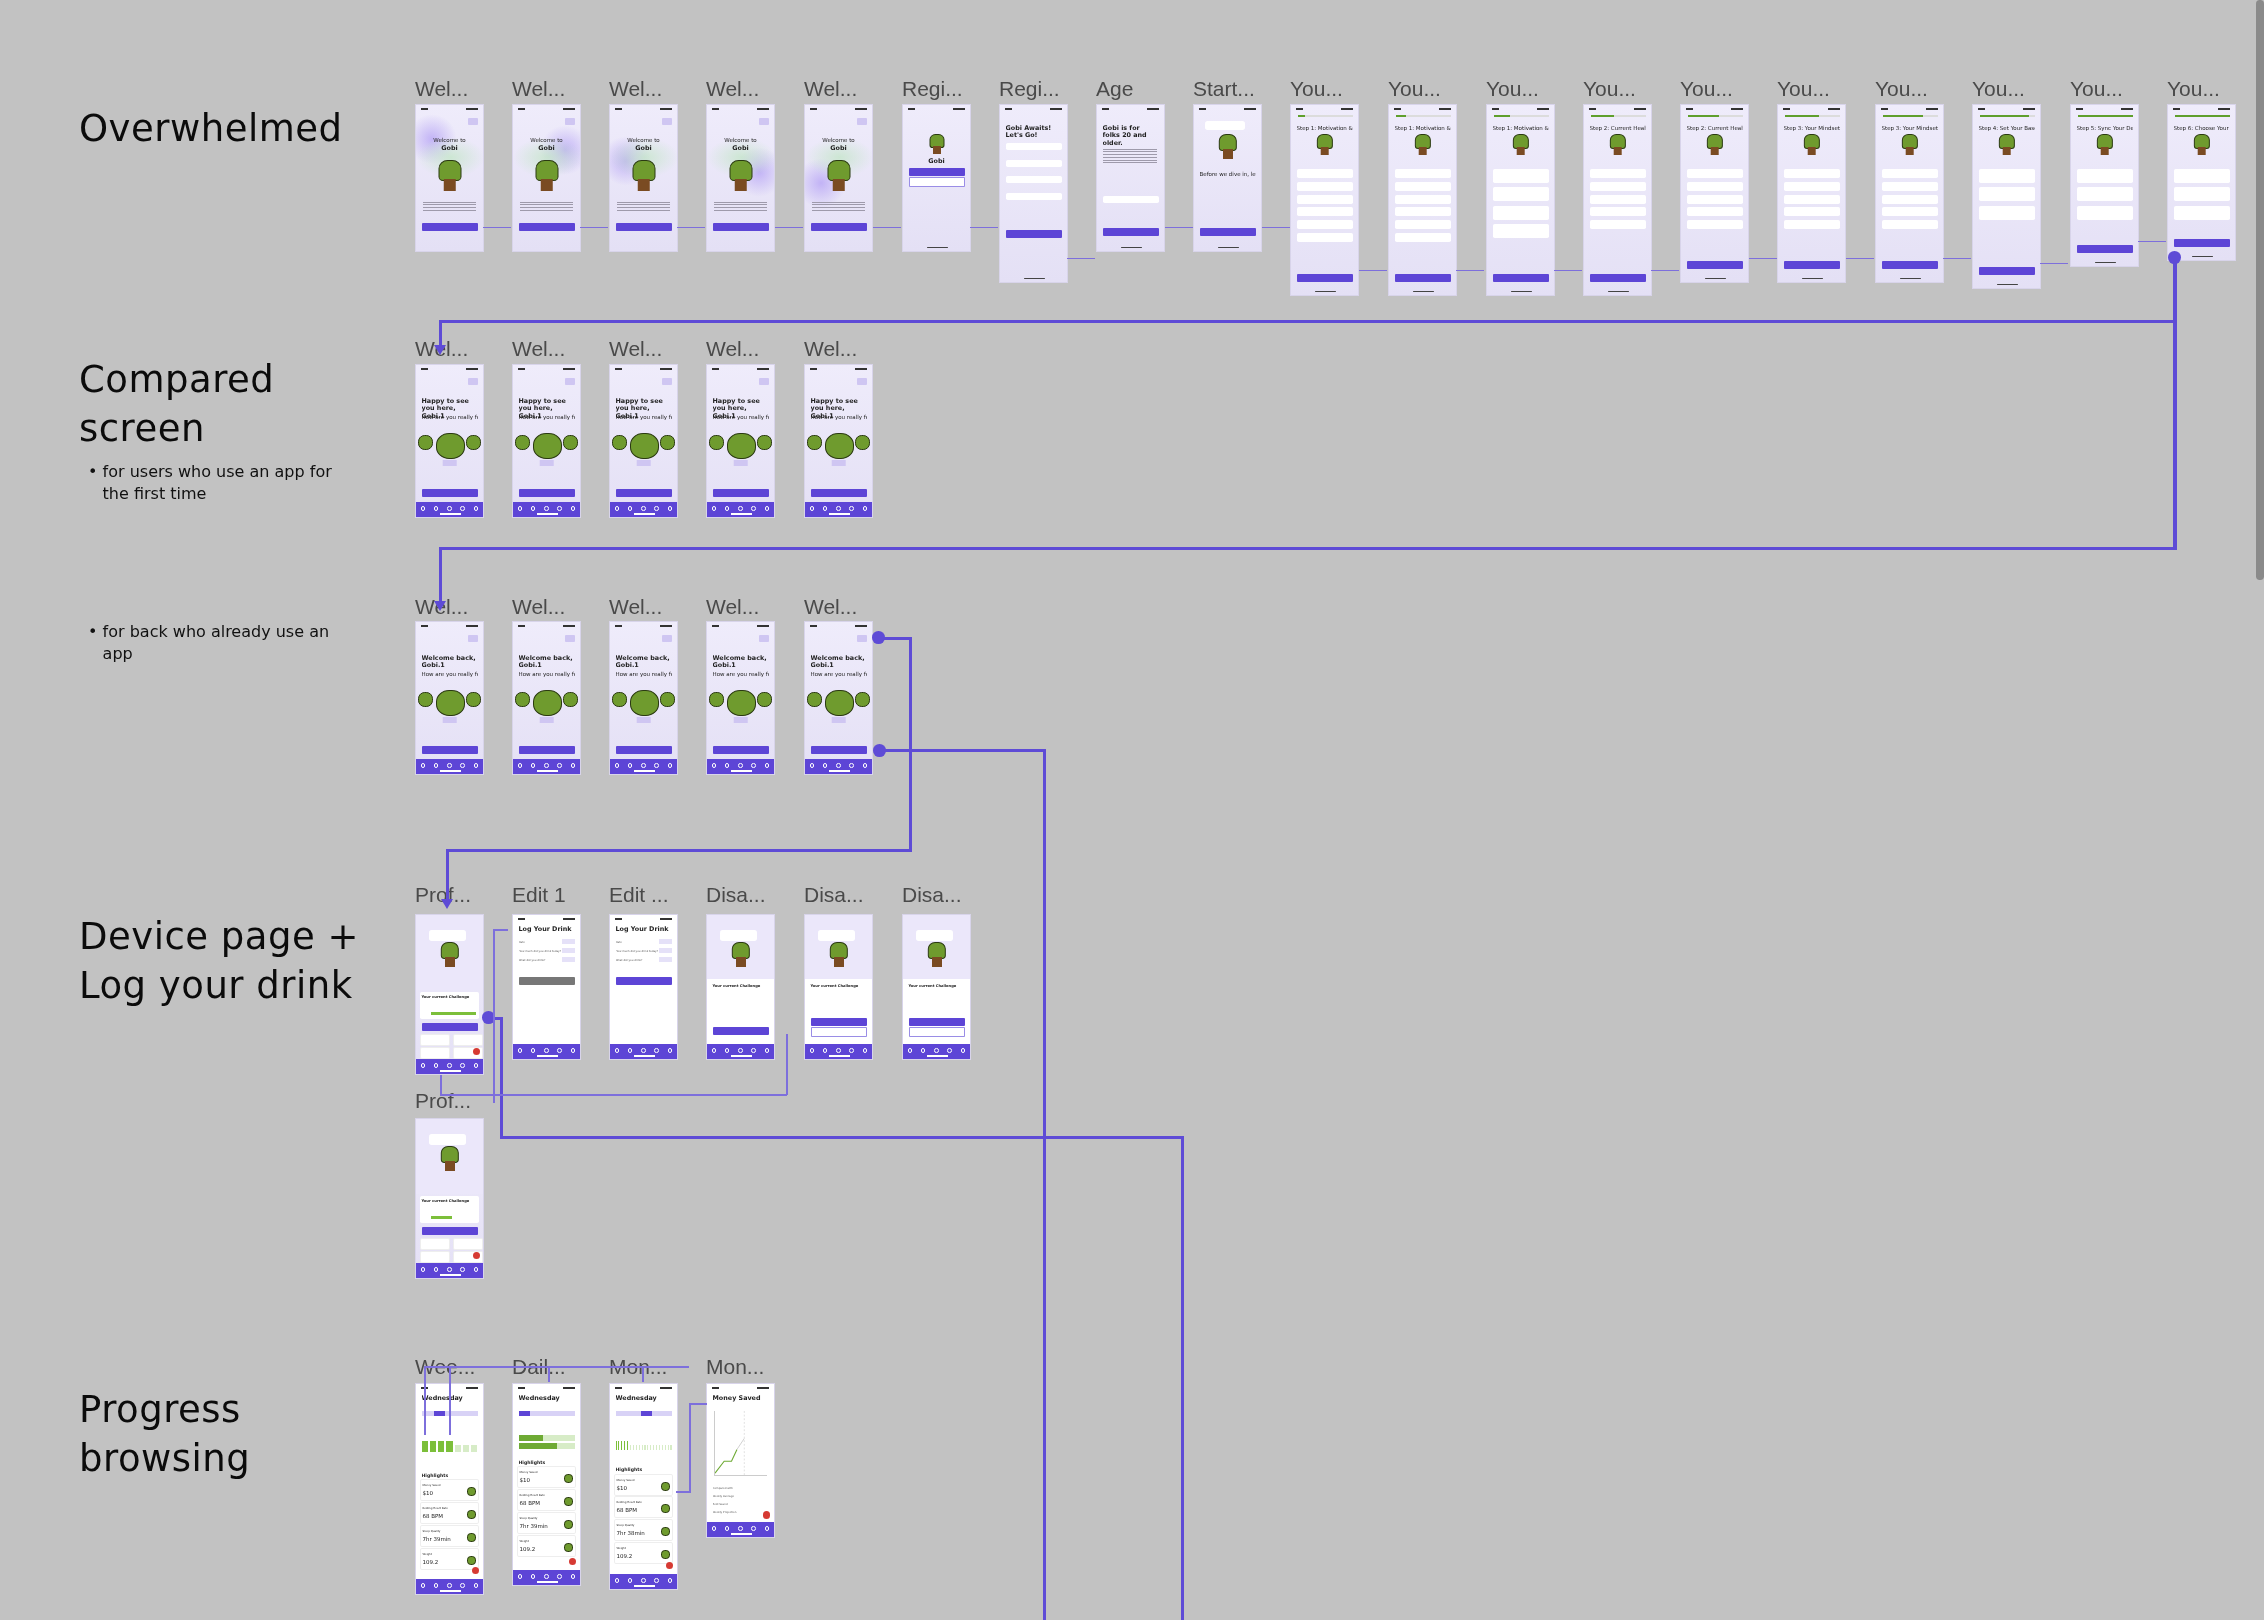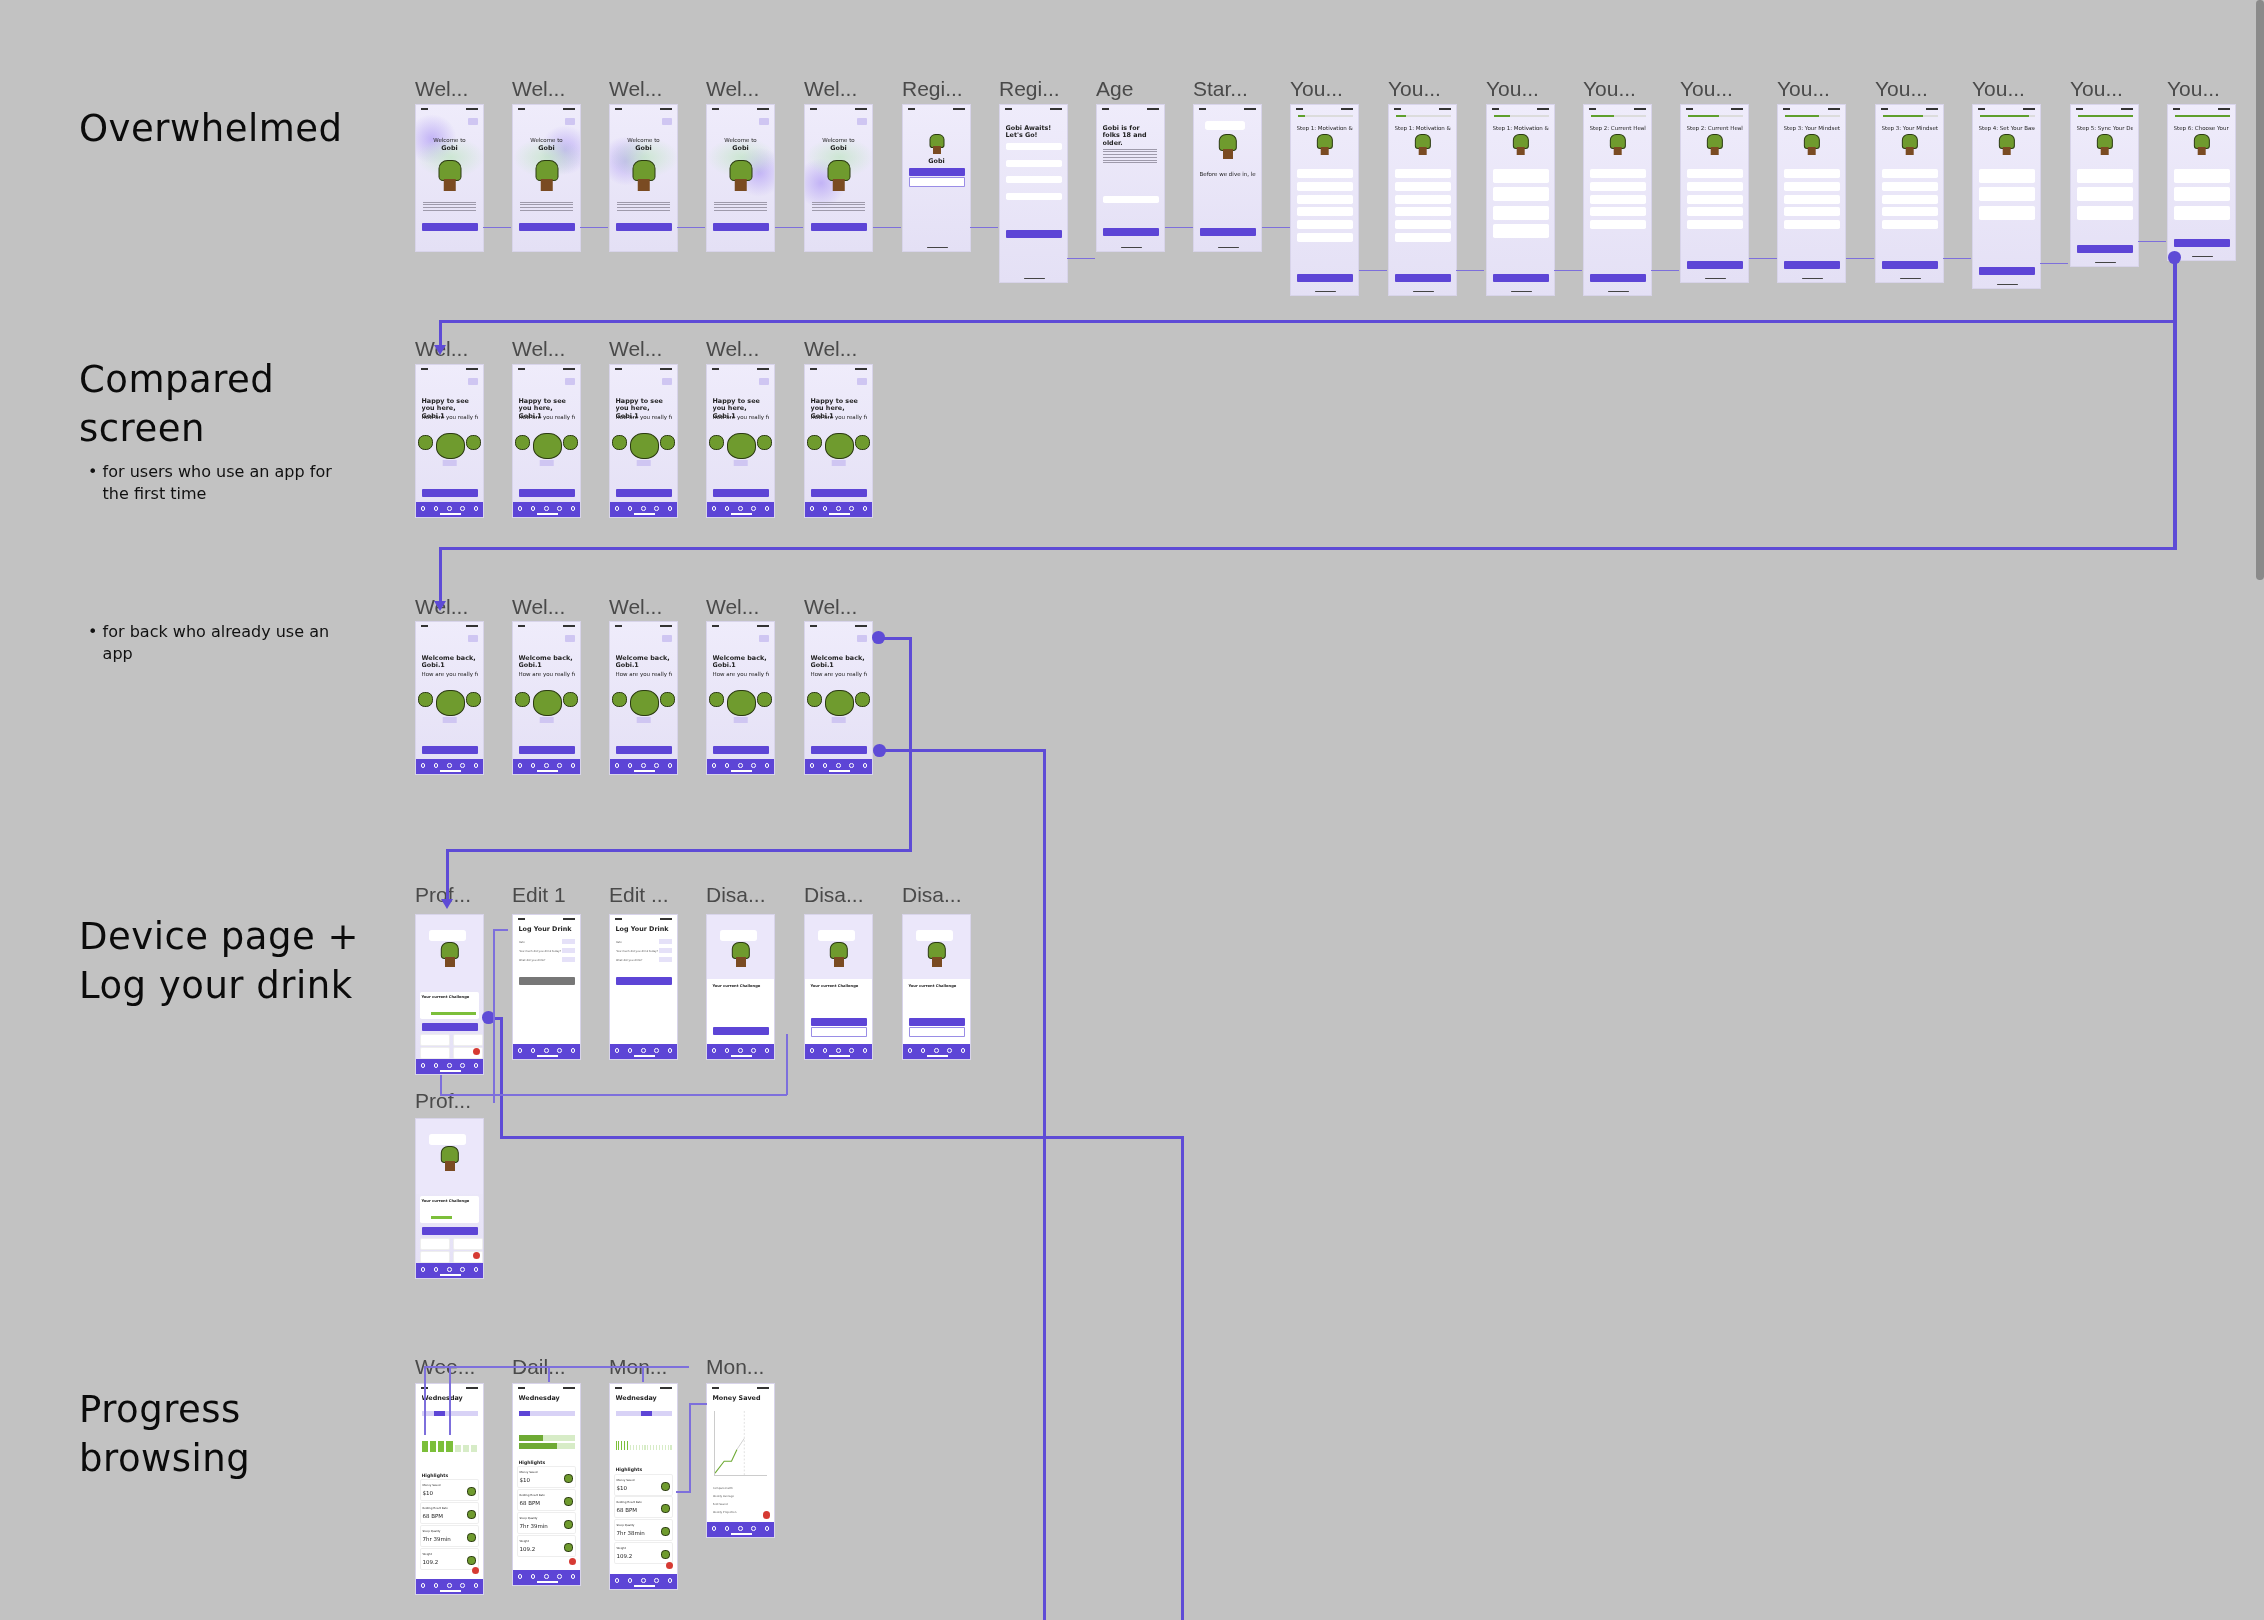--- a/index.html
+++ b/index.html
@@ -197,34 +197,34 @@
       <div class="opt" style="top: 88px;"></div>
       <div class="btn" style="bottom: 44px; font-size: 2.7px; color: transparent;">Register</div>
       <div class="home"></div>
     </div>
     <div class="frame-label" style="left: 1096px; top: 77px;">Age</div>
     <div class="frame" style="left: 1096px; top: 104px; height: 148px;">
       <div class="sb">
         <i></i>
         <i></i>
       </div>
-      <div class="txt t-title" style="top: 20px;">Gobi is for folks 18 and older.</div>
+      <div class="txt t-title" style="top: 20px;">Gobi is for folks 20 and older.</div>
       <div class="lines" style="top: 42px; left: 5.5px;">
         <i></i>
         <i></i>
         <i></i>
         <i></i>
         <i></i>
         <i></i>
       </div>
       <div class="opt" style="top: 91px;"></div>
       <div class="btn" style="bottom: 14.6px; font-size: 2.7px; color: transparent;">Meet Gobi</div>
       <div class="home"></div>
     </div>
-    <div class="frame-label" style="left: 1193px; top: 77px;">Star...</div>
+    <div class="frame-label" style="left: 1193px; top: 77px;">Start...</div>
     <div class="frame" style="left: 1193px; top: 104px; height: 148px;">
       <div class="sb">
         <i></i>
         <i></i>
       </div>
       <div style="position: absolute; left: 11px; top: 16.4px; width: 40px; height: 9.1px; background: rgb(255, 255, 255); border-radius: 2.7px;"></div>
       <div class="goblin body" style="top: 29px; width: 16.4px; height: 15px;"></div>
       <div class="goblin-legs" style="top: 44px; width: 10px; height: 9.6px;"></div>
       <div class="txt t-center" style="top: 66px;">Before we dive in, let's get to know where you're starting from!</div>
       <div class="btn" style="bottom: 14.6px; font-size: 2.7px; color: transparent;">Start Questionnaire</div>

